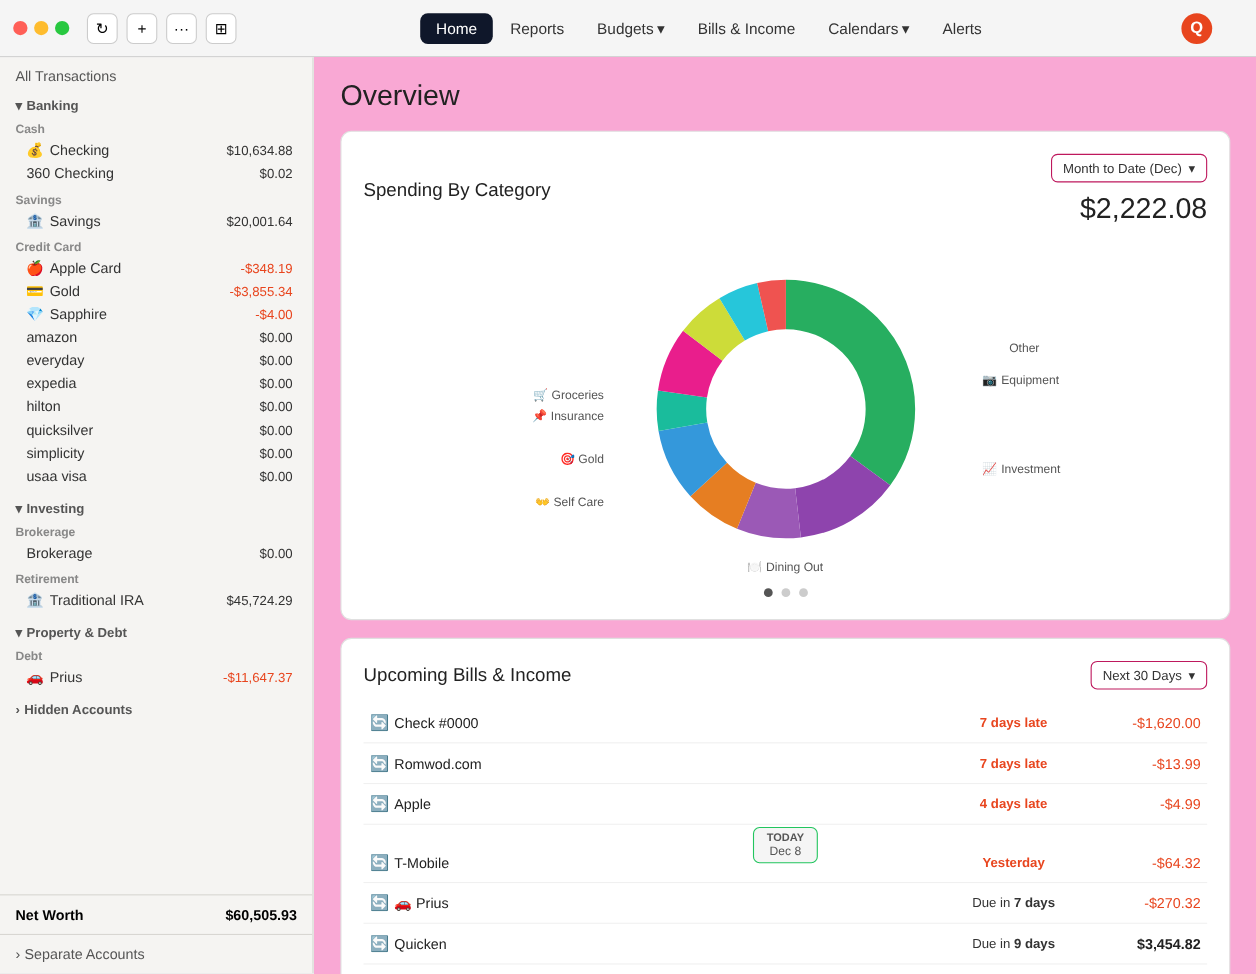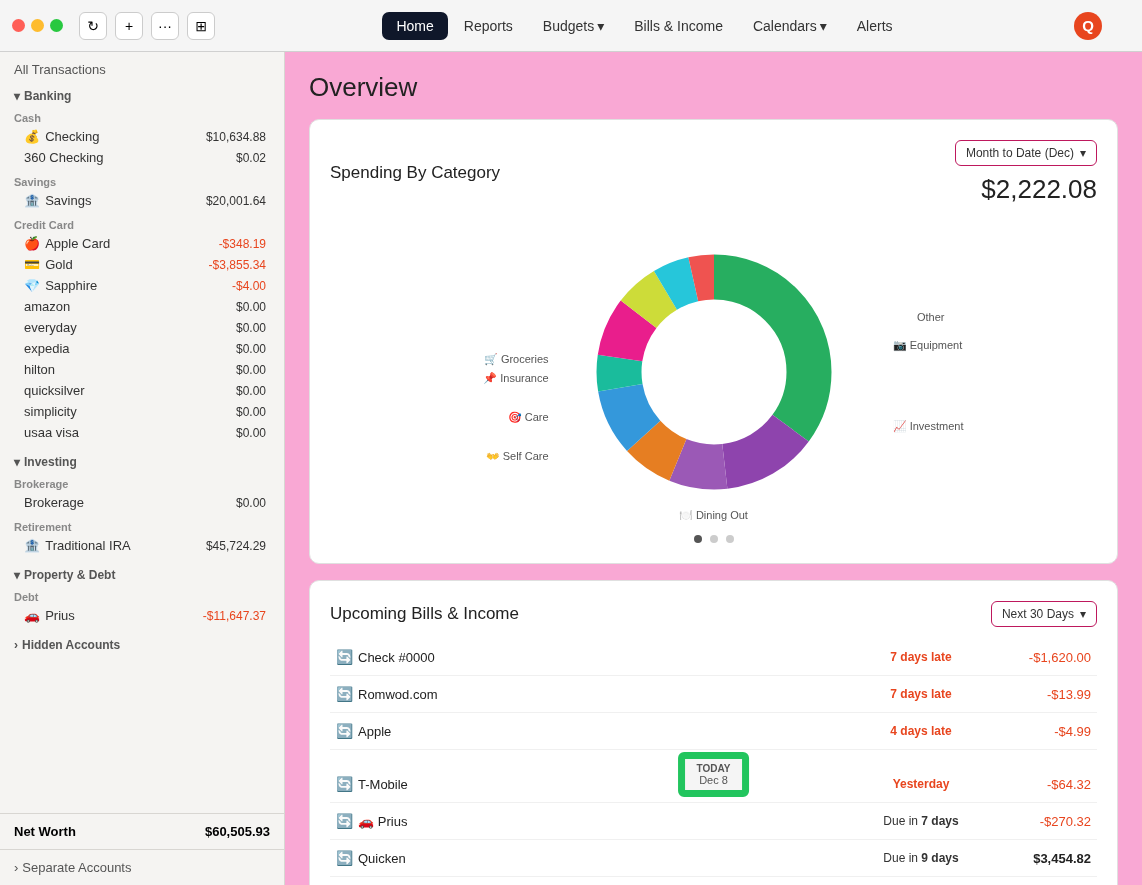--- a/index.html
+++ b/index.html
@@ -300,21 +300,21 @@
         <div style="position:relative; display:flex; align-items:center; justify-content:center;">
 
           <div style="position:absolute; left:-90px; top:50%; transform:translateY(-50%); display:flex; flex-direction:column; gap:6px; text-align:right;margin-top:36px;">
             <div style="font-size:11px; color:#555; display:flex; align-items:center; gap:4px; justify-content:flex-end;">
               <span>🛒 Groceries</span>
             </div>
             <div style="font-size:11px; color:#555; display:flex; align-items:center; gap:4px; justify-content:flex-end;">
               <span>📌 Insurance</span>
             </div>
             <div style="font-size:11px; color:#555; margin-top:20px; display:flex; align-items:center; gap:4px; justify-content:flex-end;">
-              <span>🎯 Care</span>
+              <span>🎯 Gold</span>
             </div>
             <div style="font-size:11px; color:#555; margin-top:20px; display:flex; align-items:center; gap:4px; justify-content:flex-end;">
               <span>👐 Self Care</span>
             </div>
           </div>
 
           <svg width="280" height="280" viewBox="0 0 280 280">
 
             <circle cx="140" cy="140" r="95" fill="none" stroke="#27ae60" stroke-width="45" stroke-dasharray="209 388" stroke-dashoffset="0" transform="rotate(-90 140 140)"></circle>
             <circle cx="140" cy="140" r="95" fill="none" stroke="#8e44ad" stroke-width="45" stroke-dasharray="78 519" stroke-dashoffset="-209" transform="rotate(-90 140 140)"></circle>
@@ -382,21 +382,21 @@
 
         <div class="bills-row">
           <div class="bills-icon">🔄</div>
           <div class="bills-name">Apple</div>
           <div class="bills-status late">4 days late</div>
           <div class="bills-amount negative">-$4.99</div>
         </div>
 
         <div class="bills-row" style="margin-top:16px;">
 
-          <div style="position:absolute; left:50%; top:-14px; transform:translateX(-50%); background:#f5f5f5; border:7px solid #22c55e; border-radius:6px; padding:4px 12px; font-size:11px; text-align:center; color:#555; z-index:10;">
+          <div style="position:absolute; left:50%; top:-14px; transform:translateX(-50%); background:#f5f5f5; border:1px solid #22c55e; border-radius:6px; padding:4px 12px; font-size:11px; text-align:center; color:#555; z-index:10;">
             <span style="font-weight:700; font-size:10px; display:block;">TODAY</span>
             <span style="display:block;">Dec 8</span>
           </div>
           <div class="bills-icon">🔄</div>
           <div class="bills-name">T-Mobile</div>
           <div class="bills-status yesterday">Yesterday</div>
           <div class="bills-amount negative">-$64.32</div>
         </div>
 
         <div class="bills-row">

